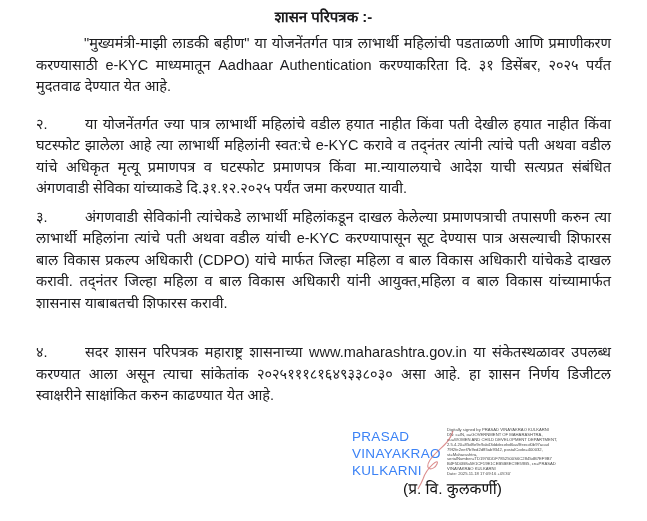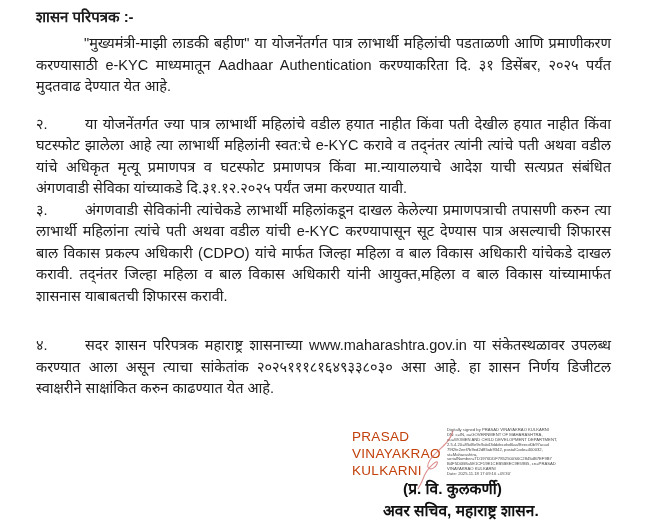--- a/index.html
+++ b/index.html
@@ -13,71 +13,72 @@
   }
   .content{
     position:absolute;
     left:36px;top:6px;
     width:575px;
   }
   .heading{
     font-size:15px;
     font-weight:bold;
     margin:0 0 7px 0;
+    text-align:center;
   }
   .para{
     font-size:14.5px;
     line-height:21.5px;
     text-align:justify;
     margin:0;
   }
   .para .body-text{display:inline;}
   .indent{text-indent:48px;}
   .num{
     display:inline-block;
     width:49px;
     text-indent:0;
   }
   .m1{margin-bottom:16px;}
   .m2{margin-bottom:0;}
-  .m3{margin-bottom:23px;}
+  .m3{margin-bottom:23px;margin-top:7px;}
   .m4{margin-bottom:10px;margin-top:28px;}
   .order-line{
     margin:0 0 0 67px;
     font-size:14.5px;
     line-height:21.5px;
   }
   .sig-name{
     position:absolute;
     left:352px;top:428px;
     width:106px;
     font-size:13.5px;
     line-height:17px;
     font-weight:500;
-    color:#c2410c;
+    color:#3b82f6;
     letter-spacing:0.3px;
   }
   .cert-block{
     position:absolute;
     left:447px;top:428px;
     width:143px;
     font-size:4.2px;
     line-height:4.9px;
     color:#4a4a4a;
     white-space:pre-line;
   }
   .squiggle{
     position:absolute;
     left:413px;top:429px;
   }
   .sig-marathi{
     position:absolute;
     left:403px;top:477px;
     font-size:15.5px;
-    font-weight:bold;
+    font-weight:normal;
     color:#111;
   }
   .sig-designation{
     position:absolute;
     left:383px;top:499px;
     font-size:15.5px;
     font-weight:bold;
     color:#111;
   }
 </style>
@@ -111,15 +112,14 @@
 B4F5D0B8a5E1CF19E1CEB5B8EC9E59B5, cn=PRASAD
 VINAYAKRAO KULKARNI
 Date: 2025.11.18 17:09:16 +05'30'</div>
 
   <svg class="squiggle" width="56" height="62" viewBox="0 0 56 62">
     <path d="M40,2 C36,16 24,20 17,31 C10,42 21,42 24,35 C27,28 14,38 10,50 C8,55 6,58 5,60" fill="none" stroke="#d06a6a" stroke-width="1.1" opacity="0.75"></path>
   </svg>
 
   <div class="sig-marathi">(प्र. वि. कुलकर्णी)</div>
 
-  <div class="sig-designation">अवर सचिव, महाराष्ट्र शासन.</div>
 
 </div>
 
 </body></html>

